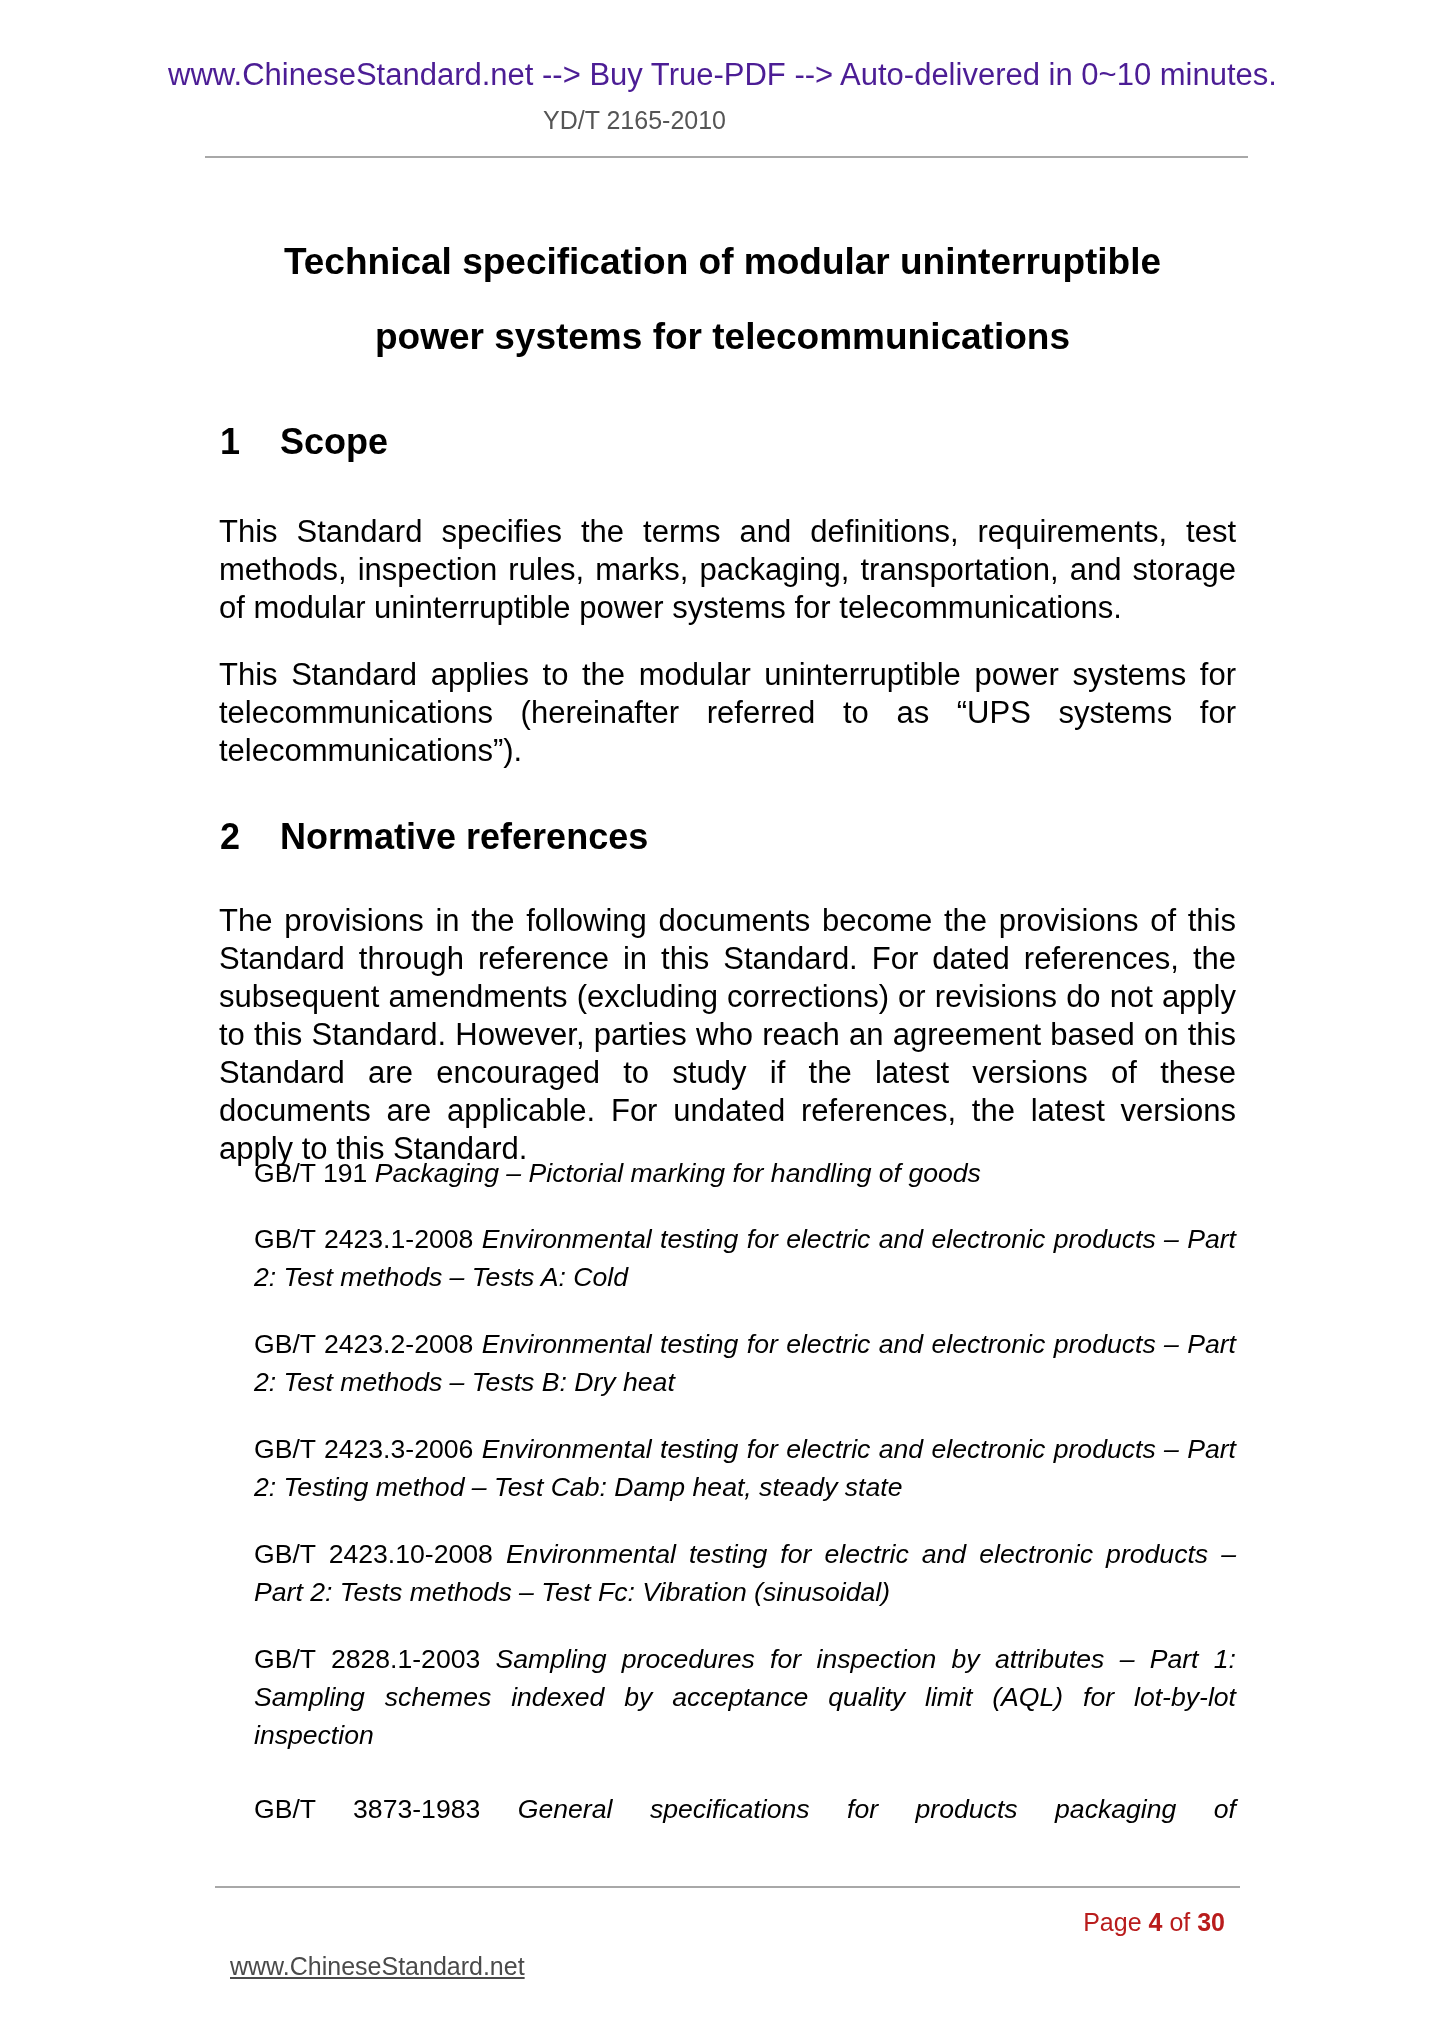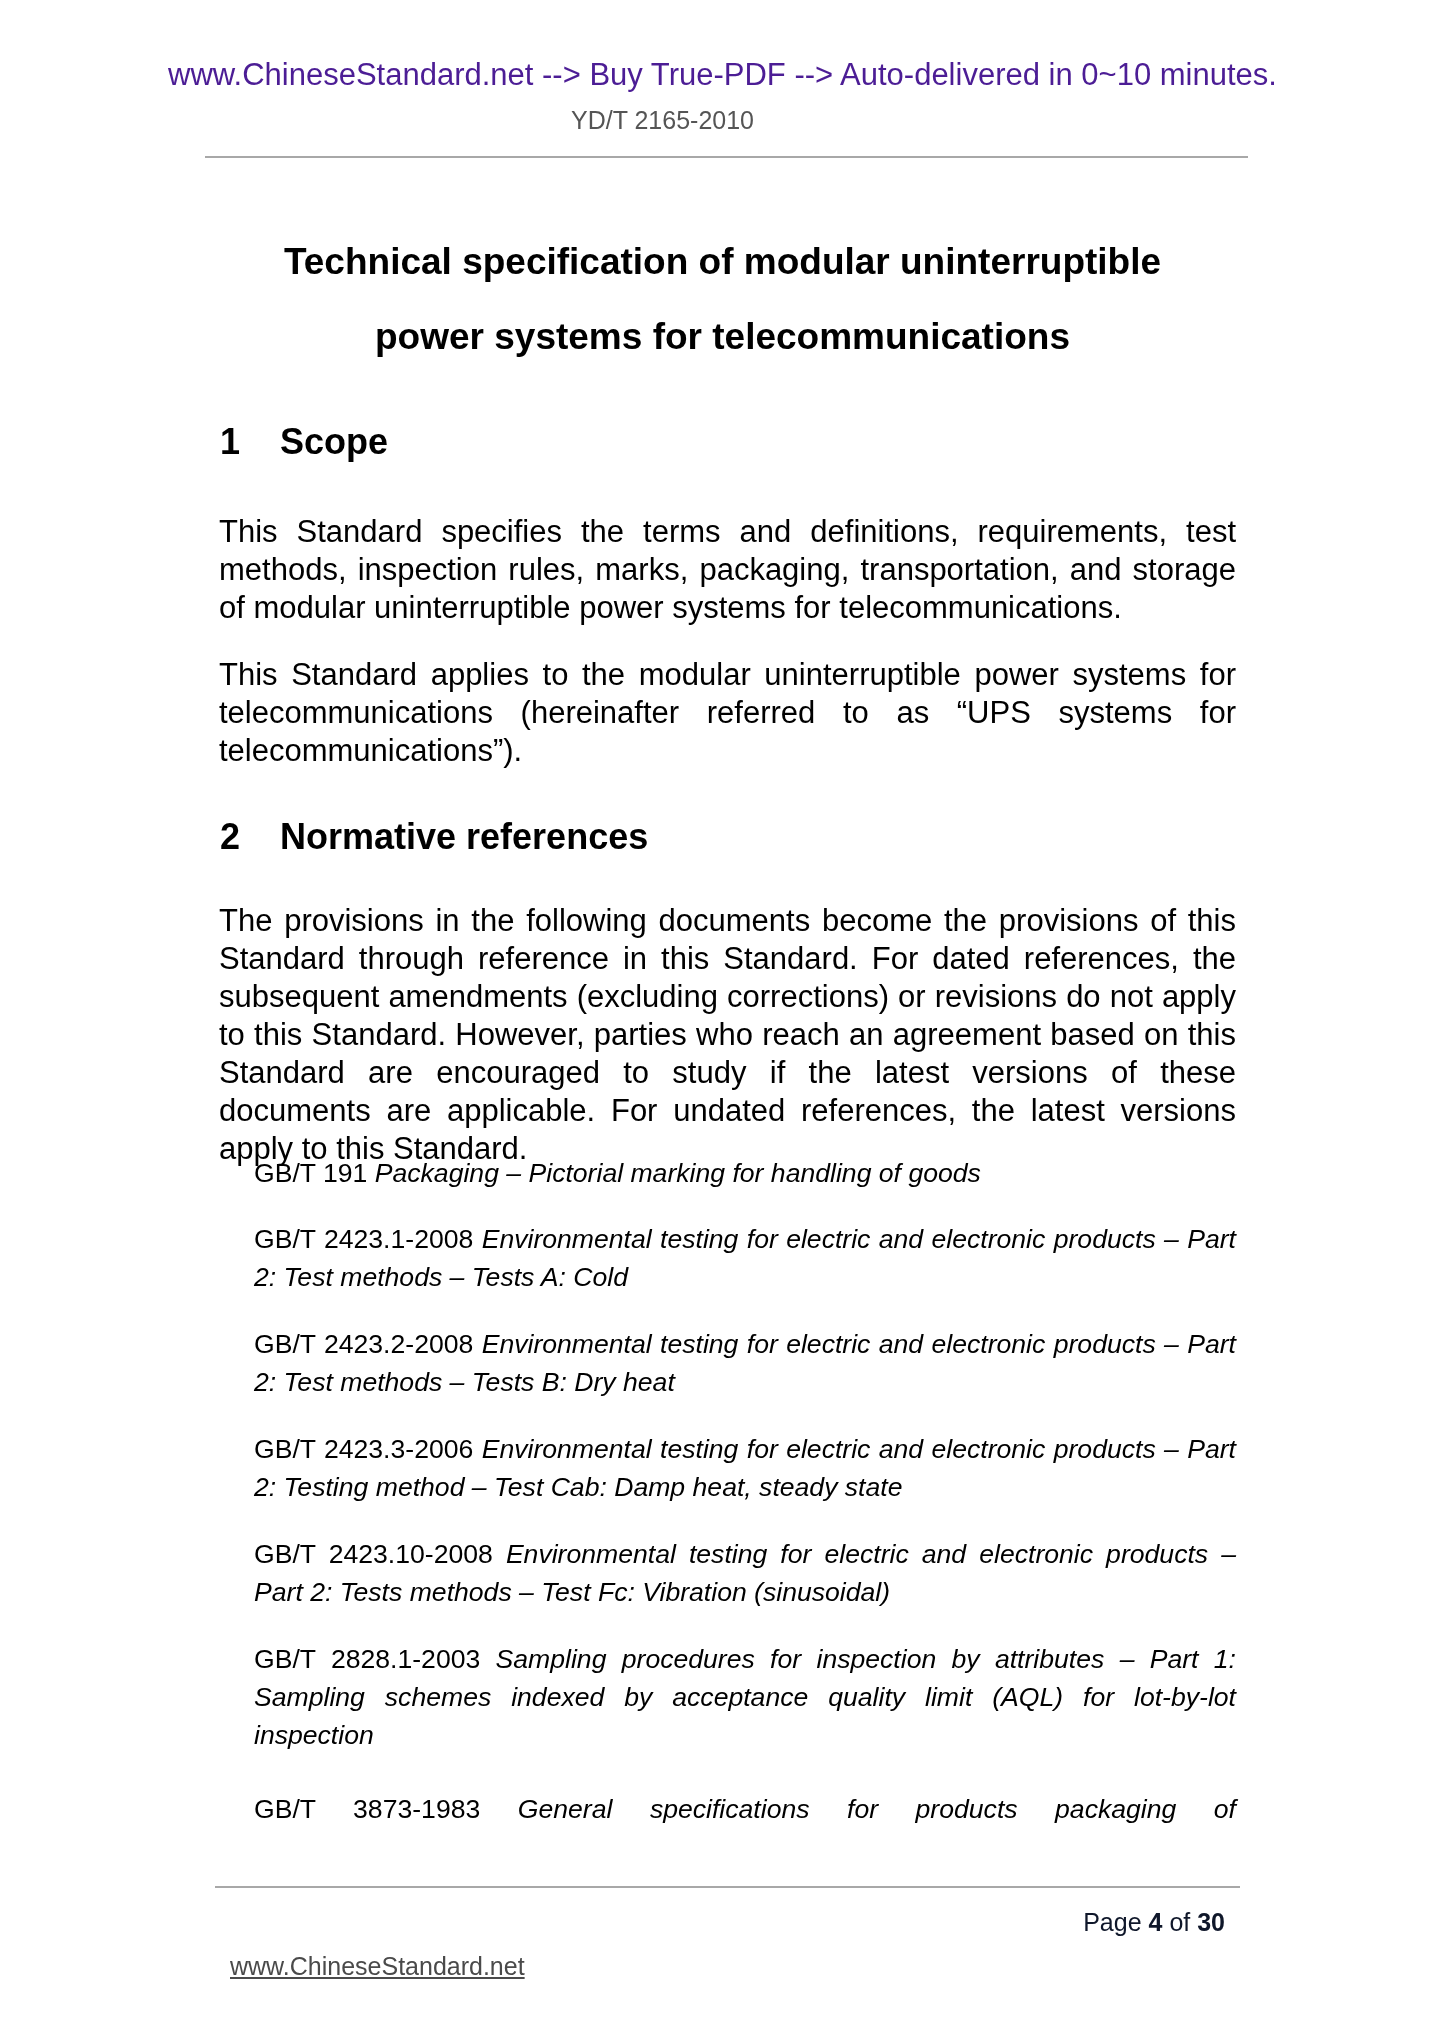--- a/index.html
+++ b/index.html
@@ -6,21 +6,21 @@
   body {
     width: 1445px; height: 2044px; position: relative; overflow: hidden;
     font-family: "Liberation Sans", sans-serif; color: #000;
   }
   .hdr1 {
     position: absolute; left: 0; width: 1445px; top: 56px;
     text-align: center; font-size: 31px; color: #4c1d95; line-height: 38px;
   }
   .hdr2 {
     position: absolute; left: 0; width: 1269px; top: 104px;
-    text-align: center; font-size: 25px; color: #555; line-height: 32px; padding-left: 28px;
+    text-align: center; font-size: 25px; color: #555; line-height: 32px;
   }
   .rule-top {
     position: absolute; left: 205px; width: 1043px; top: 156px;
     height: 0; border-top: 2px solid #a8a8a8;
   }
   .title {
     position: absolute; left: 0; width: 1445px; text-align: center;
     font-weight: bold; font-size: 37px; line-height: 44px; margin-top: 35px;
   }
   .t1 { top: 205px; }
@@ -45,21 +45,21 @@
   .rule-bot {
     position: absolute; left: 215px; width: 1025px; top: 1886px;
     height: 0; border-top: 2px solid #a8a8a8;
   }
   .foot-link {
     position: absolute; left: 230px; top: 1906px; font-size: 25px;
     line-height: 32px; color: #4a4a4a; text-decoration: underline; margin-top: 44px;
   }
   .foot-page {
     position: absolute; right: 220px; top: 1906px; font-size: 25px;
-    line-height: 32px; color: #0f172a;
+    line-height: 32px; color: #b91c1c;
   }
   .foot-page b { font-weight: bold; }
 </style>
 </head>
 <body>
 
 <div class="hdr1">www.ChineseStandard.net --&gt; Buy True-PDF --&gt; Auto-delivered in 0~10 minutes.</div>
 <div class="hdr2">YD/T 2165-2010</div>
 <div class="rule-top"></div>
 

